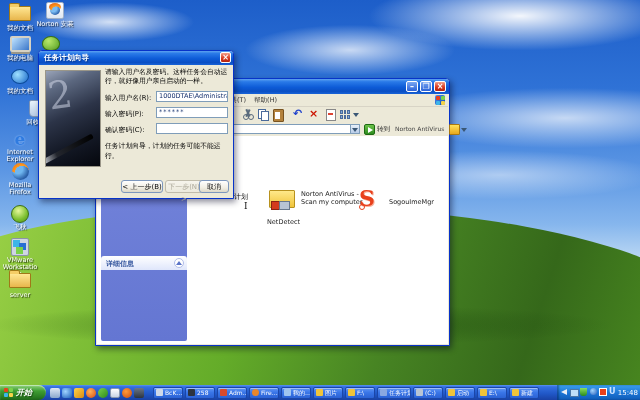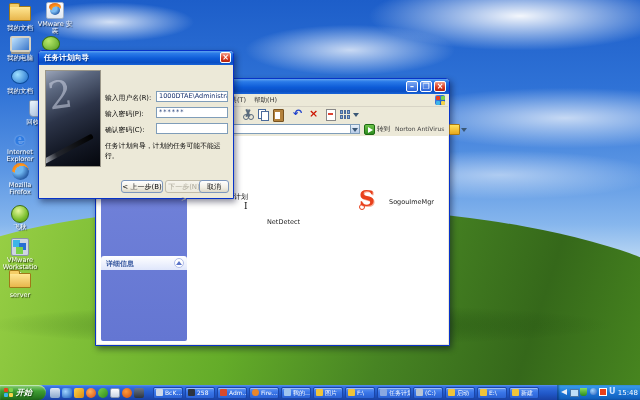--- a/index.html
+++ b/index.html
@@ -139,21 +139,21 @@
       </div>
     <div class="cap">server</div>
   </div>
 
   <div class="abs dicon" style="left:36px;top:2px;">
     <div class="glyph">
         <div class="ffbox">
           <i></i>
         </div>
       </div>
-    <div class="cap">VMware 安装</div>
+    <div class="cap">Norton 安装</div>
   </div>
   <div class="abs" style="left:42px;top:36px;">
     <div class="frog"></div>
   </div>
 
   <div class="abs win" style="left:95px;top:78px;width:353px;height:266px;background:#ece9d8;">
     <div class="tbar">
       <div class="tbtn tmin" style="right:31px;">–</div>
       <div class="tbtn tmax" style="right:17px;">❐</div>
       <div class="tbtn tclose" style="right:3px;">×</div>
@@ -237,20 +237,29 @@
           <span style="position:absolute;left:5px;top:3px;font-size:7px;font-weight:bold;color:#33559e;">详细信息</span>
           <div style="position:absolute;right:3px;top:2px;width:10px;height:10px;border-radius:50%;background:#fff;border:1px solid #b0bce8;box-sizing:border-box;">
             <div style="width:0;height:0;border-left:3px solid transparent;border-right:3px solid transparent;border-bottom:4px solid #5a74c8;margin:2px auto 0;"></div>
           </div>
         </div>
       </div>
 
       <div class="abs" style="left:137px;top:56px;font-size:7px;color:#111;">计划</div>
       <div class="abs" style="left:147px;top:65px;font-family:'DejaVu Serif',serif;font-size:9px;color:#111;">I</div>
 
+      <div class="abs" style="left:172px;top:52px;width:130px;height:26px;">
+        <div class="abs" style="left:0;top:2px;width:24px;height:16px;background:linear-gradient(#ffe98a,#f0c43a);border:1px solid #b8921e;border-radius:1px;"></div>
+        <div class="abs" style="left:2px;top:13px;width:7px;height:7px;background:#d43a1c;border:1px solid #8a2410;"></div>
+        <div class="abs" style="left:10px;top:13px;width:9px;height:7px;background:#b8c4d4;border:1px solid #68788c;"></div>
+        <div class="abs" style="left:32px;top:2px;font-size:6.5px;line-height:8px;color:#222;">
+          <div>Norton AntiVirus -</div>
+          <div>Scan my computer</div>
+        </div>
+      </div>
 
       <div class="abs" style="left:262px;top:50px;width:110px;height:28px;">
         <div class="abs" style="left:0;top:0;width:24px;height:24px;font-family:'DejaVu Serif',serif;font-size:22px;line-height:24px;font-weight:bold;color:#e8401c;text-shadow:1px 1px 0 #f8b09a;">S</div>
         <div class="abs" style="left:0;top:18px;width:6px;height:6px;border-radius:50%;border:1.5px solid #e8401c;box-sizing:border-box;"></div>
         <span class="abs" style="left:30px;top:12px;font-size:6.5px;color:#222;">SogouImeMgr</span>
       </div>
 
       <div class="abs" style="left:138px;top:82px;font-size:6.5px;color:#222;padding-left:32px;">NetDetect</div>
     </div>
   </div>
@@ -260,20 +269,21 @@
       <span style="position:absolute;left:5px;top:2px;font-size:7.5px;font-weight:bold;color:#fff;text-shadow:1px 1px 1px #0a3a8c;font-family:Liberation Serif, serif;">任务计划向导</span>
       <div class="tbtn tclose" style="right:2px;top:1px;width:11px;height:11px;line-height:10px;">×</div>
     </div>
 
     <div class="abs" style="left:6px;top:19px;width:54px;height:95px;overflow:hidden;border:1px solid #9a9688;
          background:linear-gradient(155deg,#9aa4b8 0%,#5c6880 18%,#2c3448 45%,#141926 72%,#05070d 100%);">
       <div style="position:absolute;left:2px;top:2px;font-family:'DejaVu Serif',serif;font-size:38px;color:rgba(205,212,228,.55);transform:rotate(-8deg);">2</div>
       <div style="position:absolute;left:-8px;bottom:14px;width:58px;height:5px;background:linear-gradient(90deg,#d8dce4,#23262e 30%,#000);transform:rotate(-28deg);border-radius:2px;"></div>
     </div>
 
+    <div class="abs" style="left:66px;top:17px;width:124px;font-size:6.8px;line-height:8.5px;color:#000;">请输入用户名及密码。这样任务会自动运行，就好像用户亲自启动的一样。</div>
 
     <span class="abs" style="left:66px;top:42px;font-size:6.8px;color:#000;">输入用户名(R):</span>
     <div class="input abs" style="left:117px;top:40px;width:72px;height:11px;">1000DTAE\Administrator</div>
 
     <span class="abs" style="left:66px;top:58px;font-size:6.8px;color:#000;">输入密码(P):</span>
     <div class="input abs" style="left:117px;top:56px;width:72px;height:11px;letter-spacing:1px;">******</div>
 
     <span class="abs" style="left:66px;top:74px;font-size:6.8px;color:#000;">确认密码(C):</span>
     <div class="input abs" style="left:117px;top:72px;width:72px;height:11px;"></div>
 

